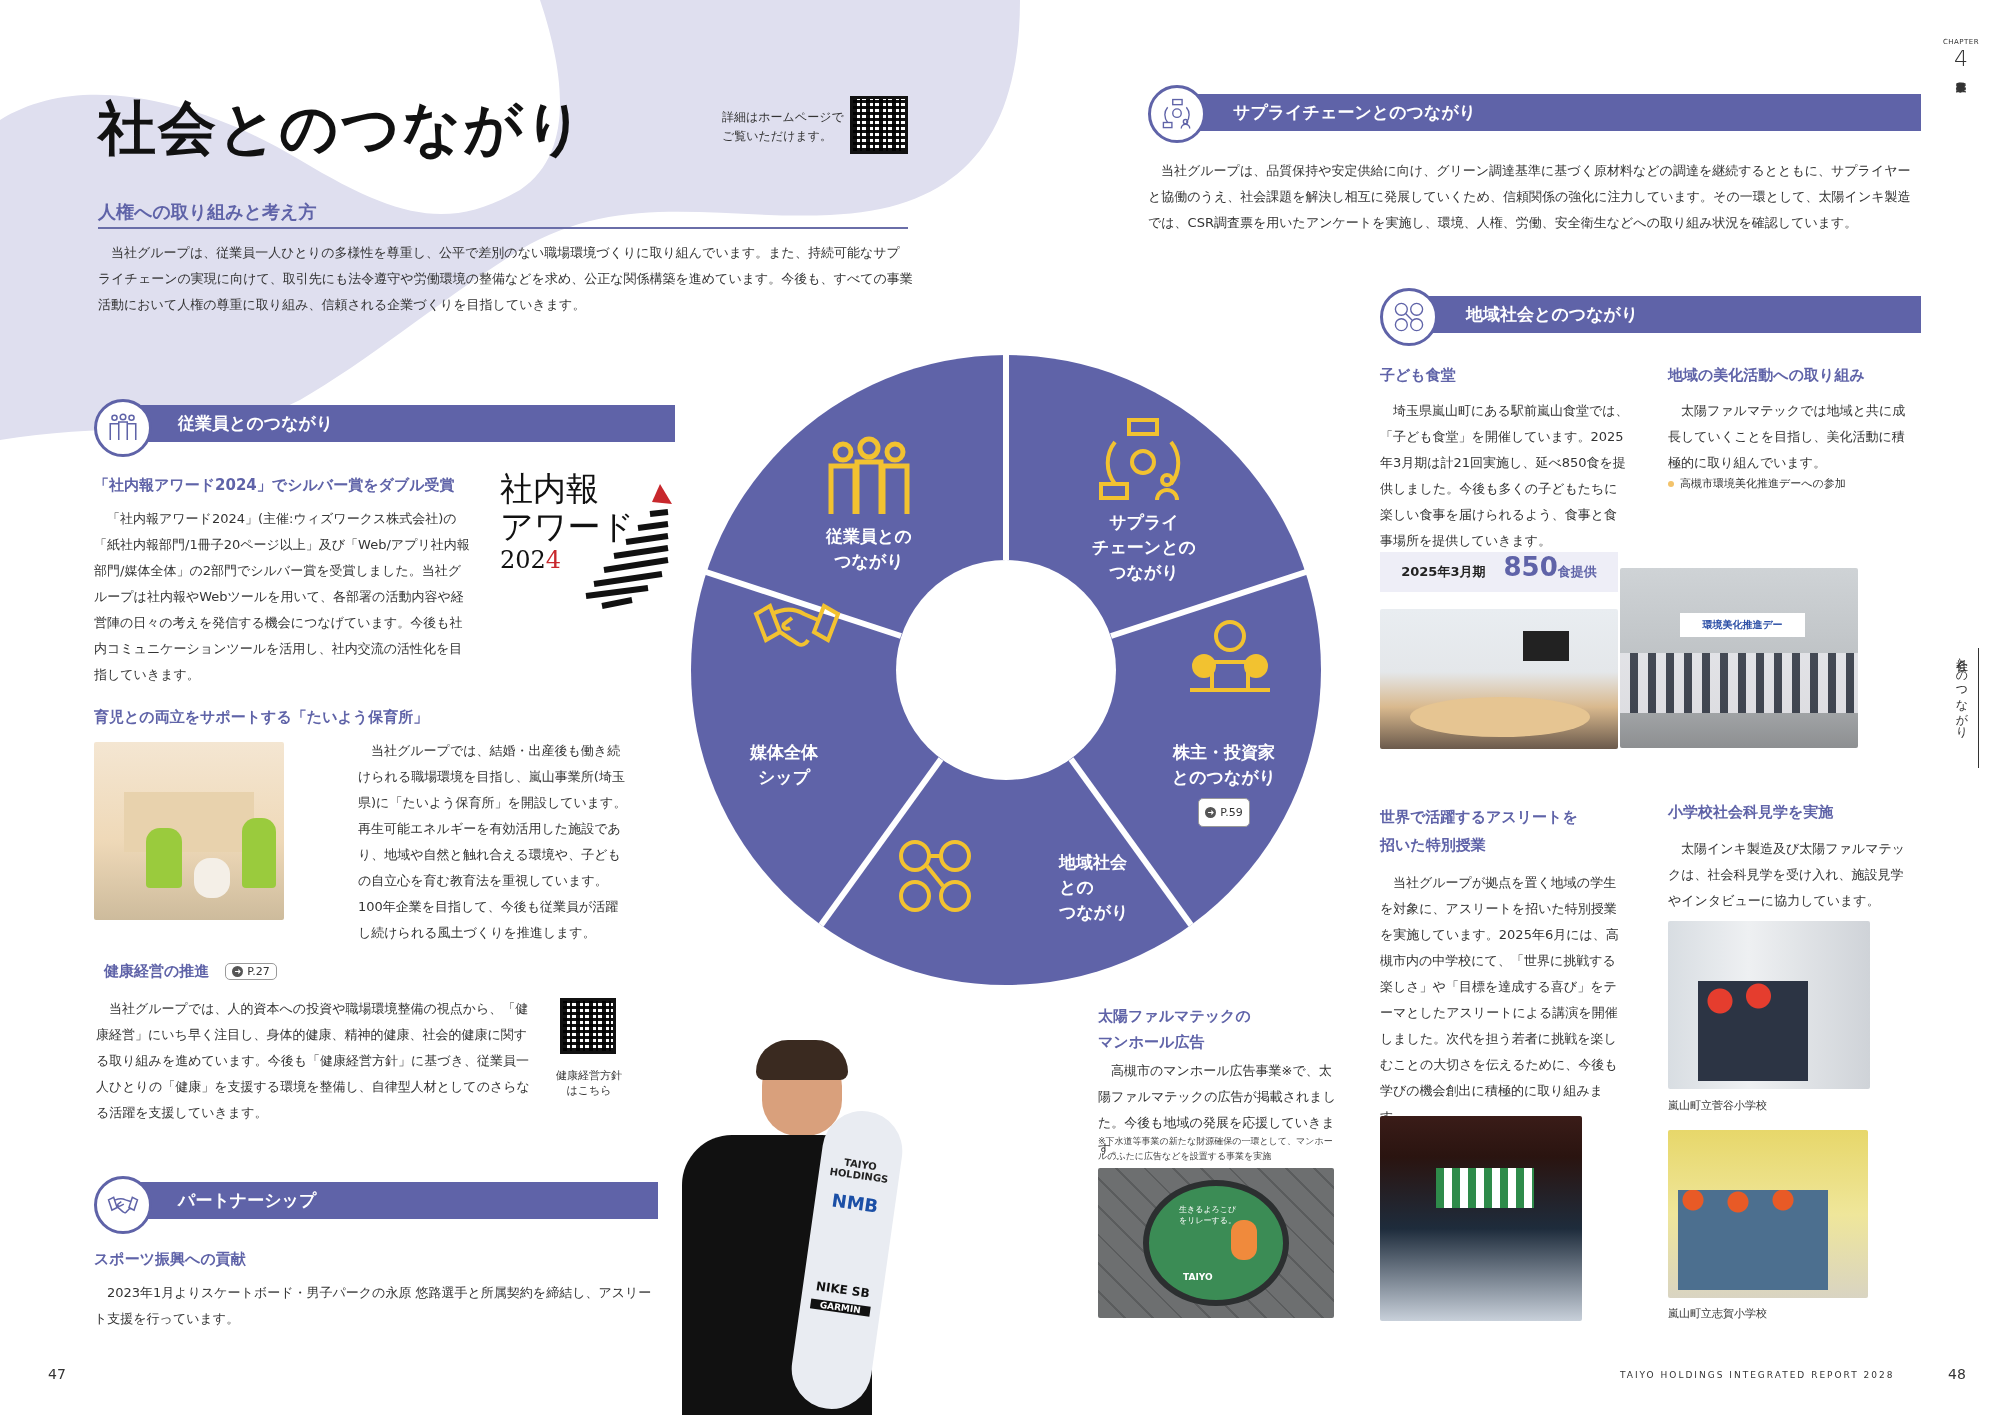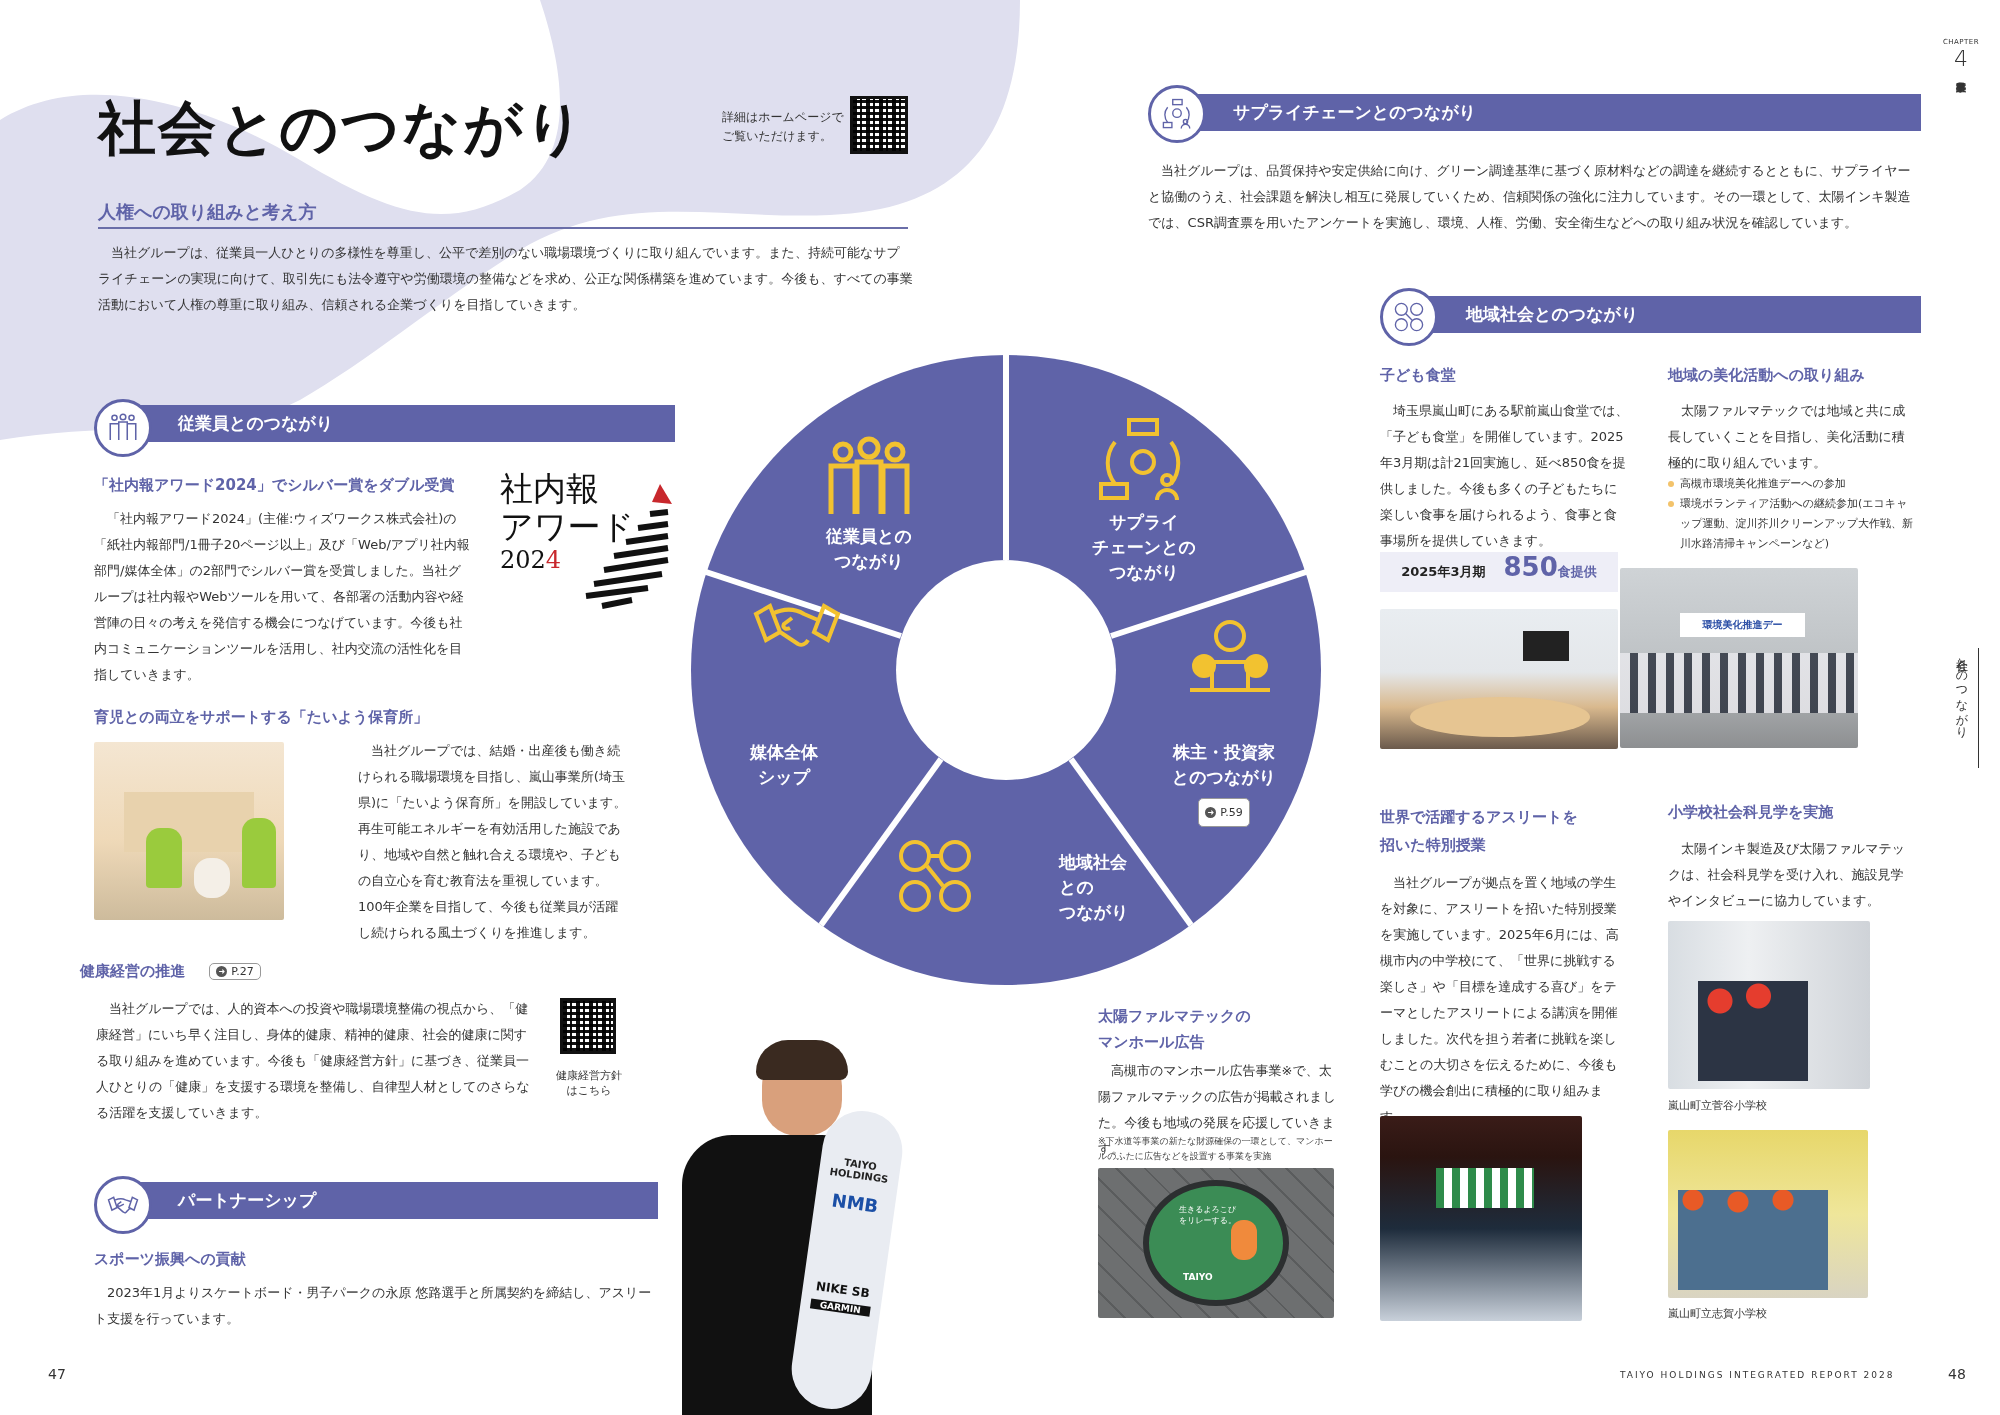--- a/index.html
+++ b/index.html
@@ -115,21 +115,21 @@
 
 <div class="layer sub-h" style="left:94px;top:708px;">育児との両立をサポートする「たいよう保育所」</div>
 <div class="layer photo" style="left:94px;top:742px;width:190px;height:178px;background:linear-gradient(180deg,#f4e6d2 0%,#efd9b8 55%,#cdbb9c 100%);">
   <div class="abs" style="left:30px;top:50px;width:130px;height:60px;background:#e8d2ad;"></div>
   <div class="abs" style="left:52px;top:86px;width:36px;height:60px;border-radius:14px 14px 4px 4px;background:#9acb3d;"></div>
   <div class="abs" style="left:148px;top:76px;width:34px;height:70px;border-radius:14px 14px 4px 4px;background:#9acb3d;"></div>
   <div class="abs" style="left:100px;top:116px;width:36px;height:40px;border-radius:16px;background:#f4efe7;"></div>
 </div>
 <p class="layer body-txt" style="left:358px;top:738px;width:270px;">当社グループでは、結婚・出産後も働き続けられる職場環境を目指し、嵐山事業所(埼玉県)に「たいよう保育所」を開設しています。再生可能エネルギーを有効活用した施設であり、地域や自然と触れ合える環境や、子どもの自立心を育む教育法を重視しています。100年企業を目指して、今後も従業員が活躍し続けられる風土づくりを推進します。</p>
 
-<div class="layer sub-h" style="left:80px;top:962px;display:flex;gap:24px;align-items:center;">
+<div class="layer sub-h" style="left:104px;top:962px;display:flex;gap:16px;align-items:center;">
   <span>健康経営の推進</span>
   <span class="pref-badge">
       <span class="dot">➜</span>
       <span>P.27</span>
     </span>
 </div>
 <p class="layer body-txt" style="left:96px;top:996px;width:442px;">当社グループでは、人的資本への投資や職場環境整備の視点から、「健康経営」にいち早く注目し、身体的健康、精神的健康、社会的健康に関する取り組みを進めています。今後も「健康経営方針」に基づき、従業員一人ひとりの「健康」を支援する環境を整備し、自律型人材としてのさらなる活躍を支援していきます。</p>
 <div class="layer qr qr-health"></div>
 <div class="layer qr-health-cap">
   <div>健康経営方針</div>
@@ -271,21 +271,20 @@
 </div>
 <div class="layer photo" style="left:1380px;top:609px;width:238px;height:140px;background:linear-gradient(180deg,#e9edf1 0%,#e4e7ea 45%,#d9b98e 70%,#6b5a4c 100%);">
   <div class="abs" style="left:143px;top:22px;width:46px;height:30px;background:#222;"></div>
   <div class="abs" style="left:30px;top:88px;width:180px;height:40px;border-radius:50%;background:#e6c592;"></div>
 </div>
 
 <div class="layer sub-h" style="left:1668px;top:366px;">地域の美化活動への取り組み</div>
 <p class="layer body-txt" style="left:1668px;top:398px;width:248px;">太陽ファルマテックでは地域と共に成長していくことを目指し、美化活動に積極的に取り組んでいます。</p>
 <ul class="layer bullets" style="left:1668px;top:474px;width:248px;">
   <li>高槻市環境美化推進デーへの参加</li>
-  <li>環境ボランティア活動への継続参加(エコキャップ運動、淀川芥川クリーンアップ大作戦、新川水路清掃キャンペーンなど)</li>
 </ul>
 <div class="layer photo" style="left:1620px;top:568px;width:238px;height:180px;background:linear-gradient(180deg,#cfd3d6 0%,#bfc3c6 50%,#8d8f91 100%);">
   <div class="abs" style="left:60px;top:45px;width:125px;height:24px;background:#fff;color:#2b4ea6;font-size:10px;font-weight:bold;text-align:center;line-height:24px;">環境美化推進デー</div>
   <div class="abs" style="left:0;top:85px;width:238px;height:60px;background:repeating-linear-gradient(90deg,#e8e8ec 0 10px,#2e3440 10px 18px);opacity:.85;"></div>
 </div>
 
 <div class="layer sub-h" style="left:1380px;top:803px;line-height:28px;">
   <div>世界で活躍するアスリートを</div>
   <div>招いた特別授業</div>
 </div>

